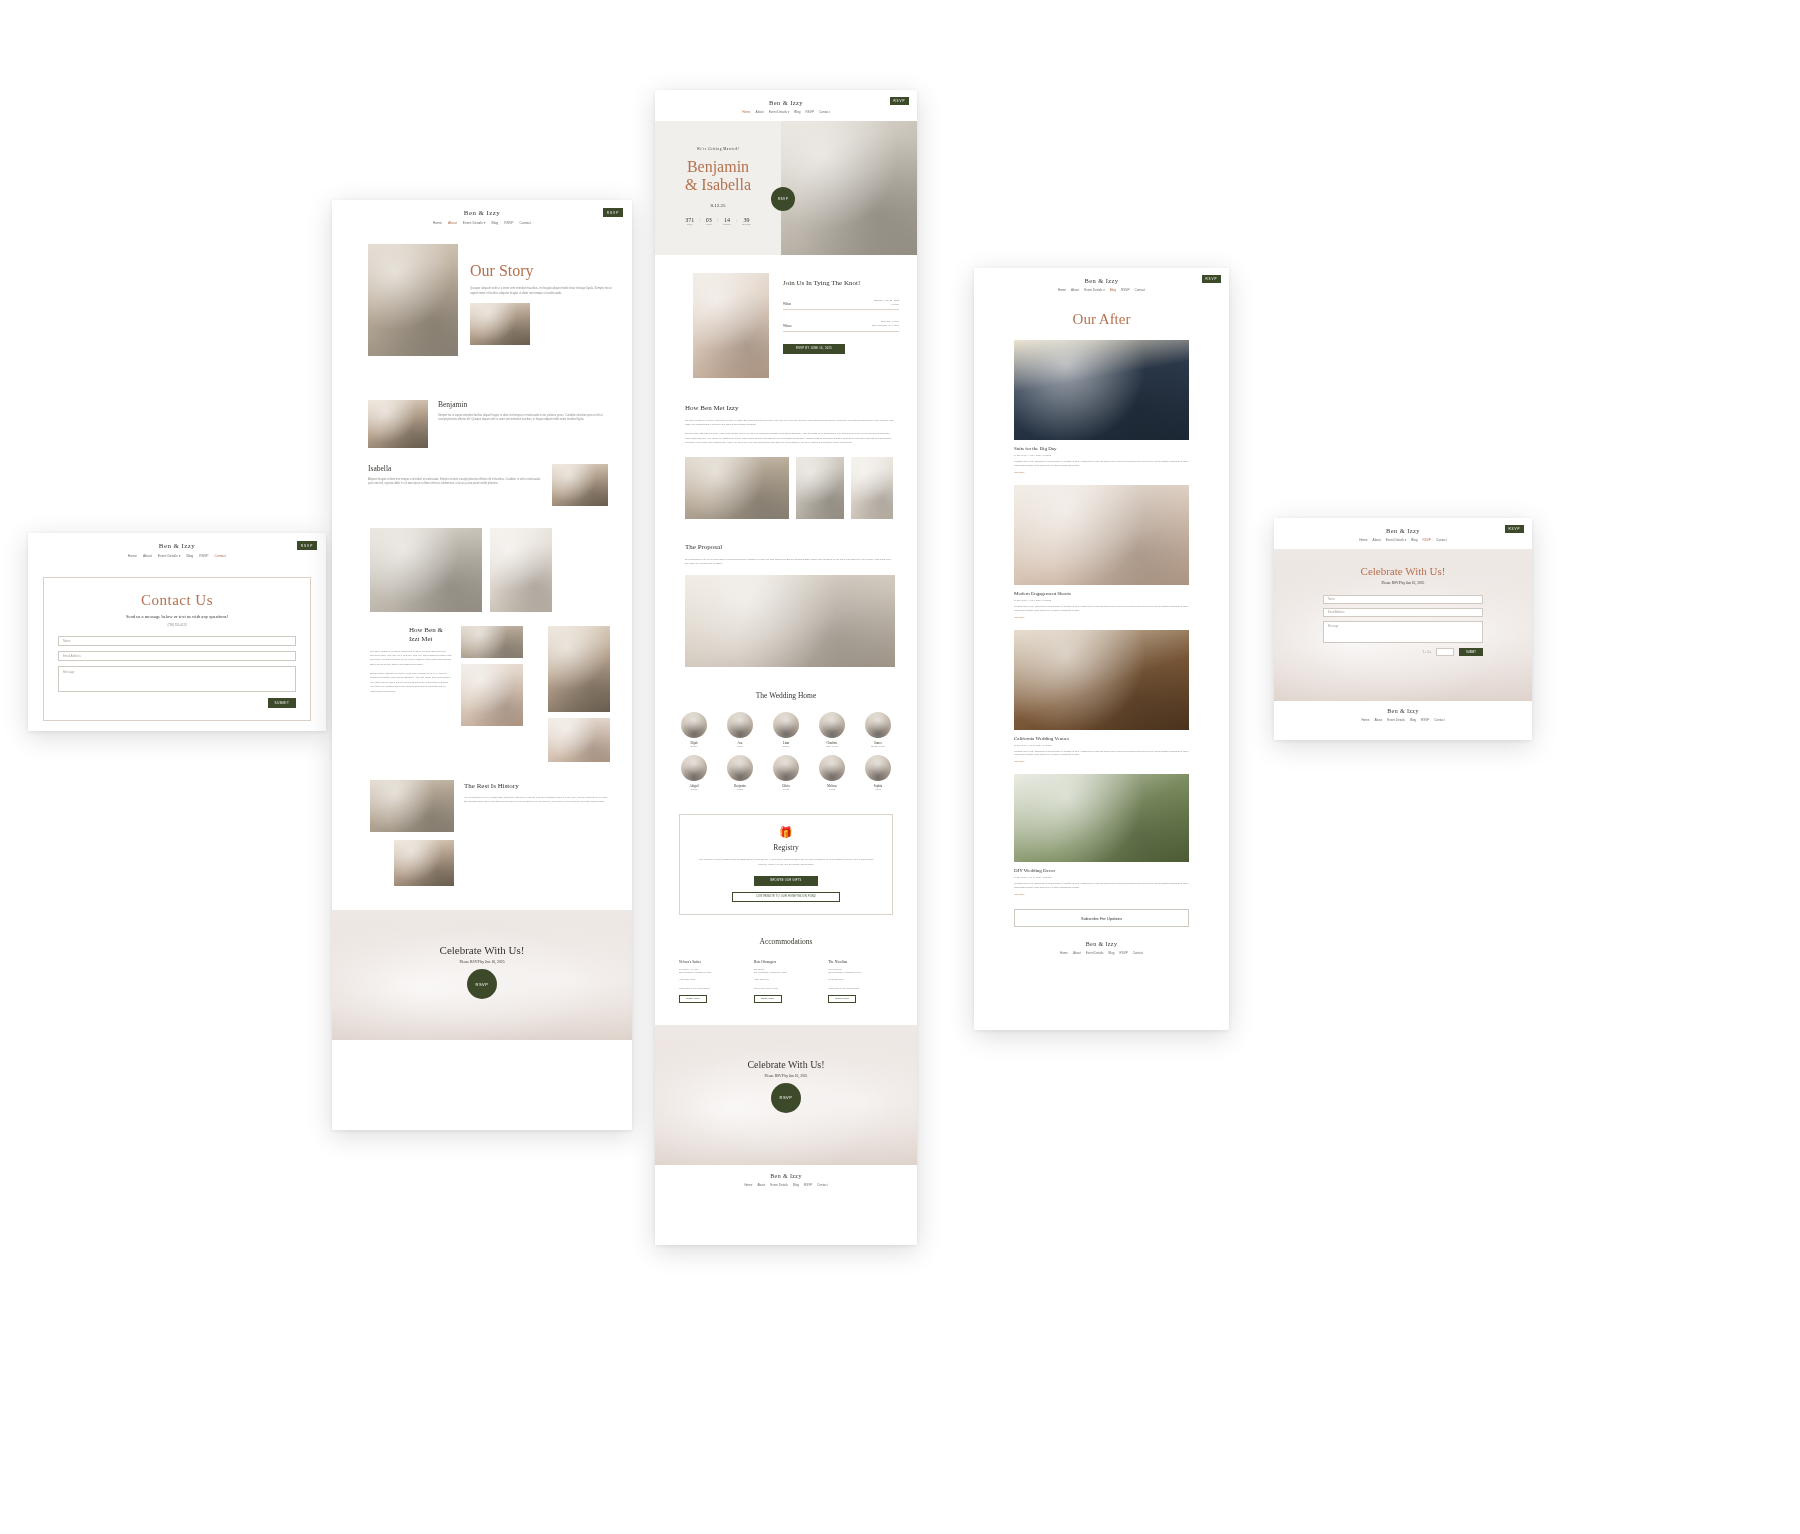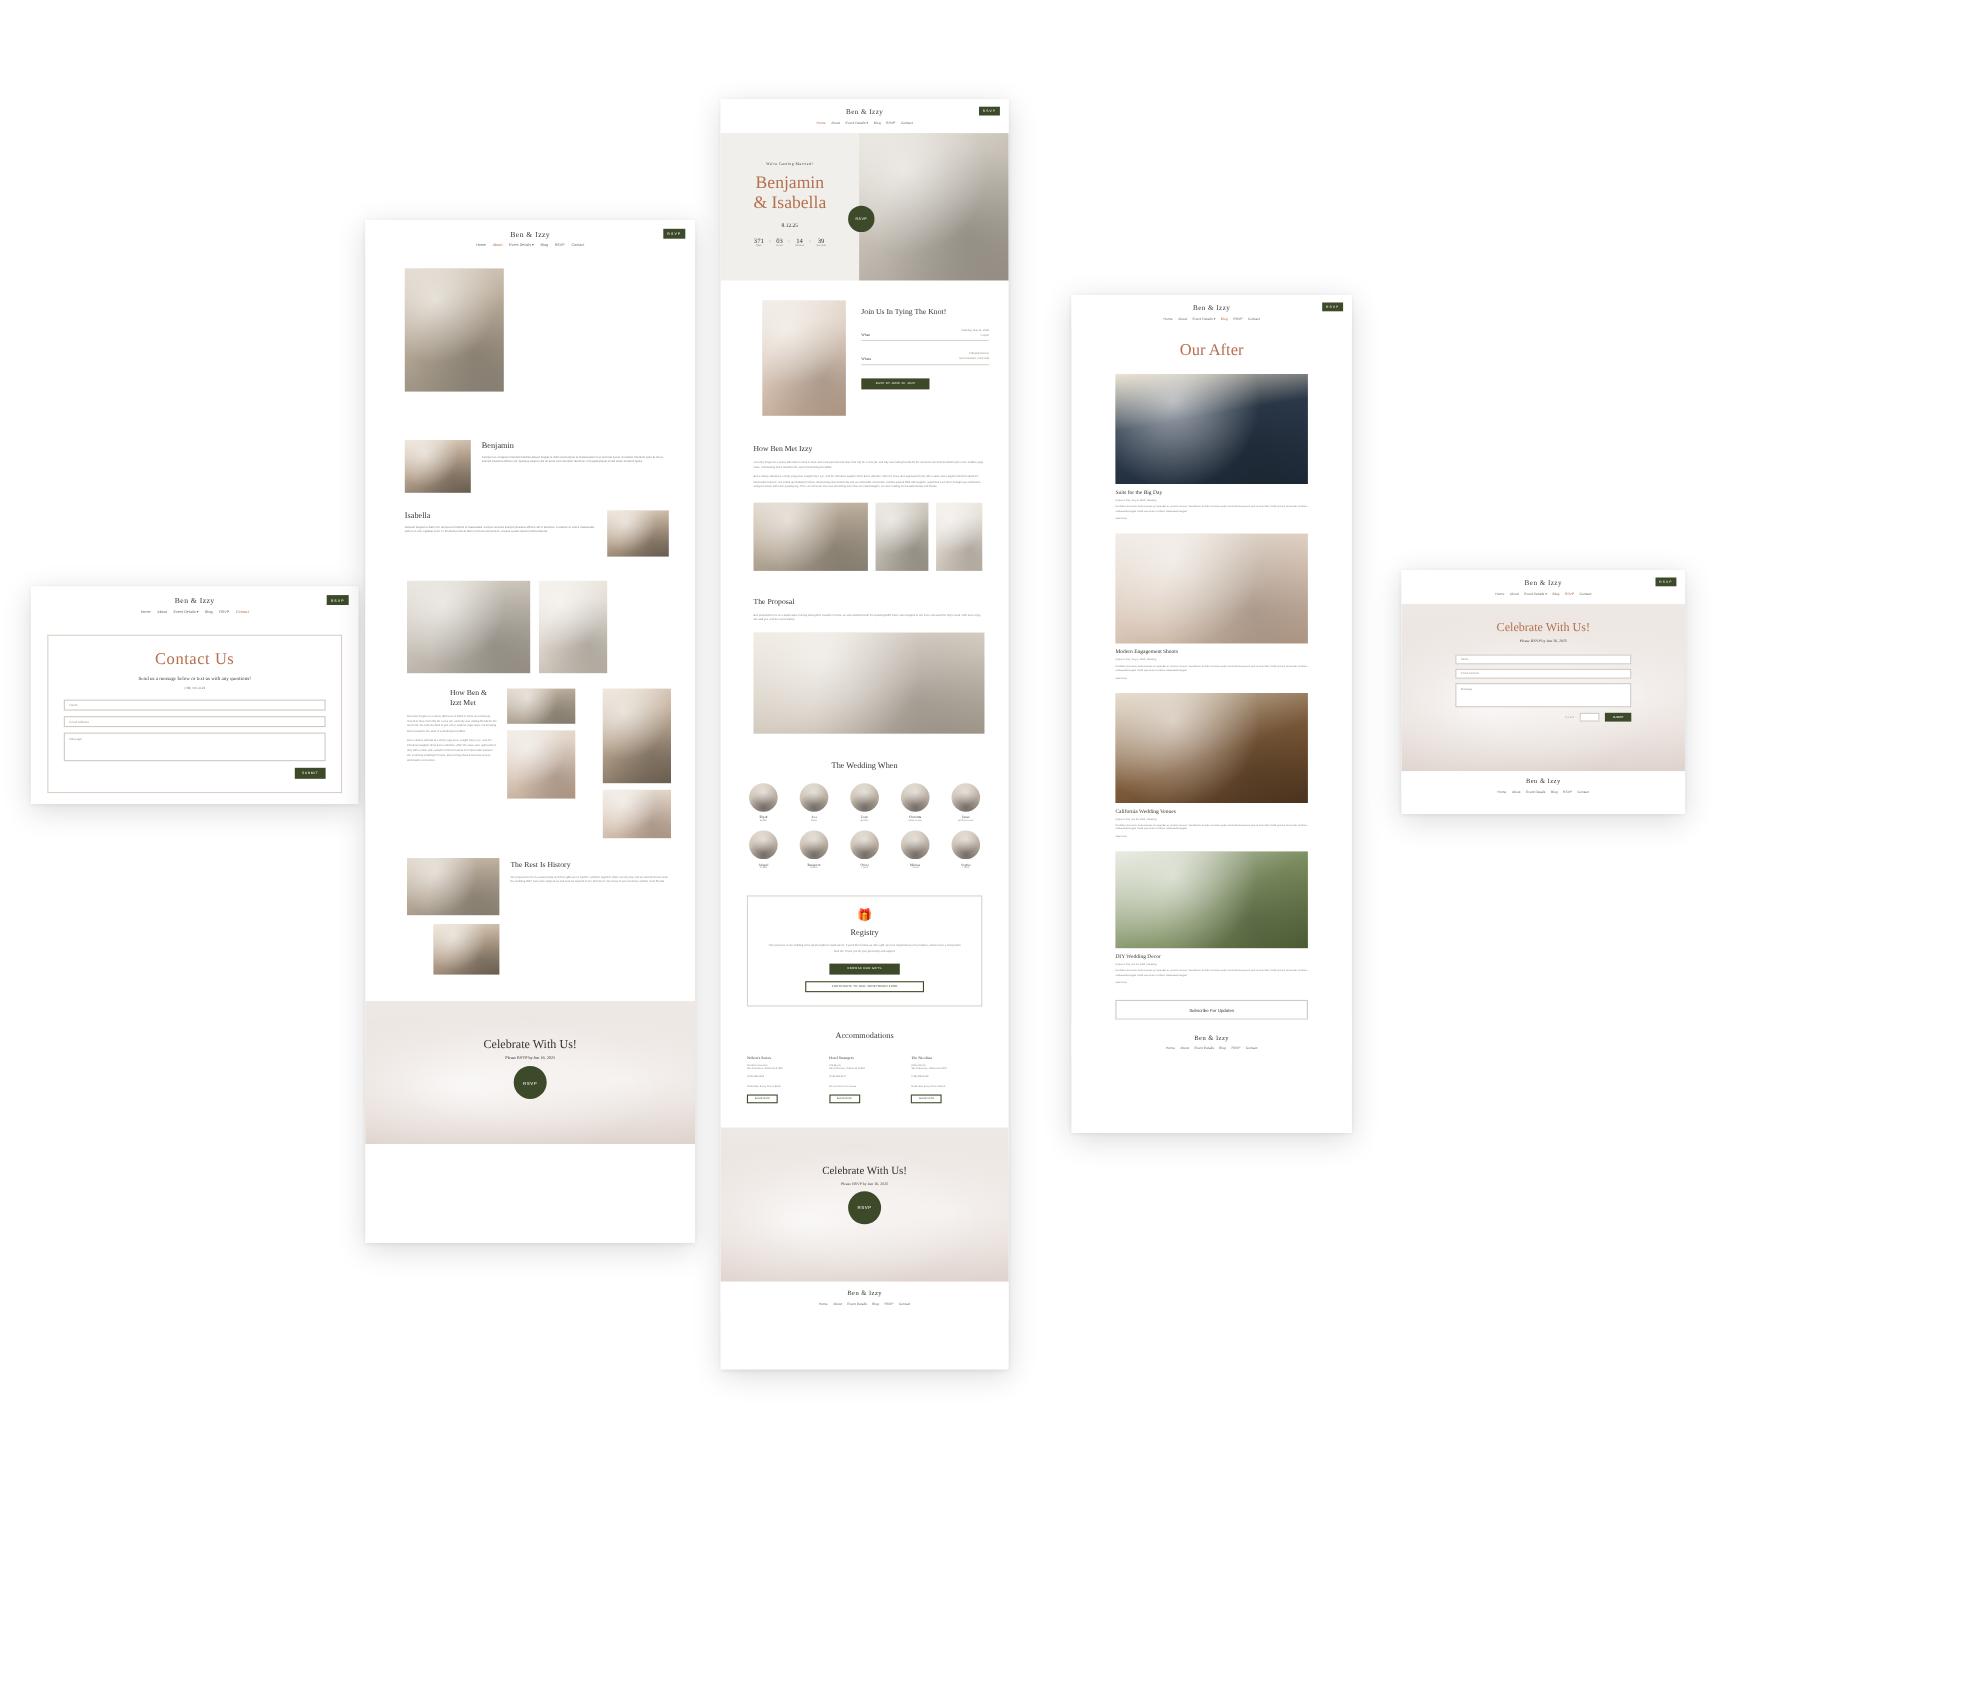--- a/index.html
+++ b/index.html
@@ -126,20 +126,25 @@
       <a><span>Event Details</span> <span>▾</span></a>
       <a>Blog</a>
       <a>RSVP</a>
       <a>Contact</a>
     </div>
     <div class="rsvp-btn" style="right:9px; top:8px; width:20px; height:9px; font-size:3.2px;">RSVP</div>
   </div>
 
   <div style="display:flex; gap:12px; padding:12px 18px 0 36px;">
     <div class="ph couple" style="width:90px; height:112px;"></div>
+    <div style="flex:1; padding-top:18px;">
+      <div class="serif accent" style="font-size:16px;">Our Story</div>
+      <div class="muted" style="font-size:2.8px; line-height:1.65; margin-top:6px;">Quisque aliquam velit ut a enim sem interdum faucibus, mi feugiat aliquet morbi vitae tristique ligula. Semper leo ut sapien tortor et facilisis aliquam feugiat ut diam non tempus et malesuada.</div>
+      <div class="ph portrait" style="width:60px; height:42px; margin-top:8px;"></div>
+    </div>
   </div>
 
   <div style="display:flex; gap:10px; padding:44px 24px 0 36px;">
     <div class="ph portrait" style="width:60px; height:48px;"></div>
     <div style="flex:1;">
       <div class="serif dark" style="font-size:7.5px;">Benjamin</div>
       <div class="muted" style="font-size:2.6px; line-height:1.7; margin-top:5px;">Semper leo ut sapien interdum facilisis aliquet feugiat ut diam sed tempus et malesuada in nec pulvinar purus. Curabitur interdum justo at elit ut, suscipit pharetra efficitur elit. Quisque aliquet velit sit amet sem interdum faucibus, in feugiat aliquet mollis etiam tincidunt ligula.</div>
     </div>
   </div>
 
@@ -278,21 +283,21 @@
     <div class="ph dressw" style="width:42px; height:62px;"></div>
   </div>
 
   <div style="padding:24px 22px 0 30px;">
     <div class="serif dark" style="font-size:7px;">The Proposal</div>
     <div class="muted" style="font-size:2.4px; line-height:1.75; margin-top:7px;">Ben proposed to me on a picturesque evening during their vacation in Paris, we also stood beneath the sparkling Eiffel Tower, Ben dropped to one knee and asked for Izzy's hand. With tears of joy, she said yes, and the rest is history.</div>
     <div class="ph window" style="width:100%; height:92px; margin-top:9px;"></div>
   </div>
 
   <div style="padding:24px 18px 0;">
-    <div class="serif dark" style="font-size:7.5px; text-align:center;">The Wedding When</div>
+    <div class="serif dark" style="font-size:7.5px; text-align:center;">The Wedding Home</div>
     <div style="display:grid; grid-template-columns:repeat(5,1fr); gap:8px 4px; margin-top:12px;">
       <div style="text-align:center;">
         <div class="avatar" style="width:26px;height:26px;margin:0 auto;"></div>
         <div class="serif dark" style="font-size:3px;margin-top:3px;">Elijah</div>
         <div class="muted" style="font-size:2.1px;">Brother</div>
       </div>
       <div style="text-align:center;">
         <div class="avatar" style="width:26px;height:26px;margin:0 auto;"></div>
         <div class="serif dark" style="font-size:3px;margin-top:3px;">Ava</div>
         <div class="muted" style="font-size:2.1px;">Sister</div>

